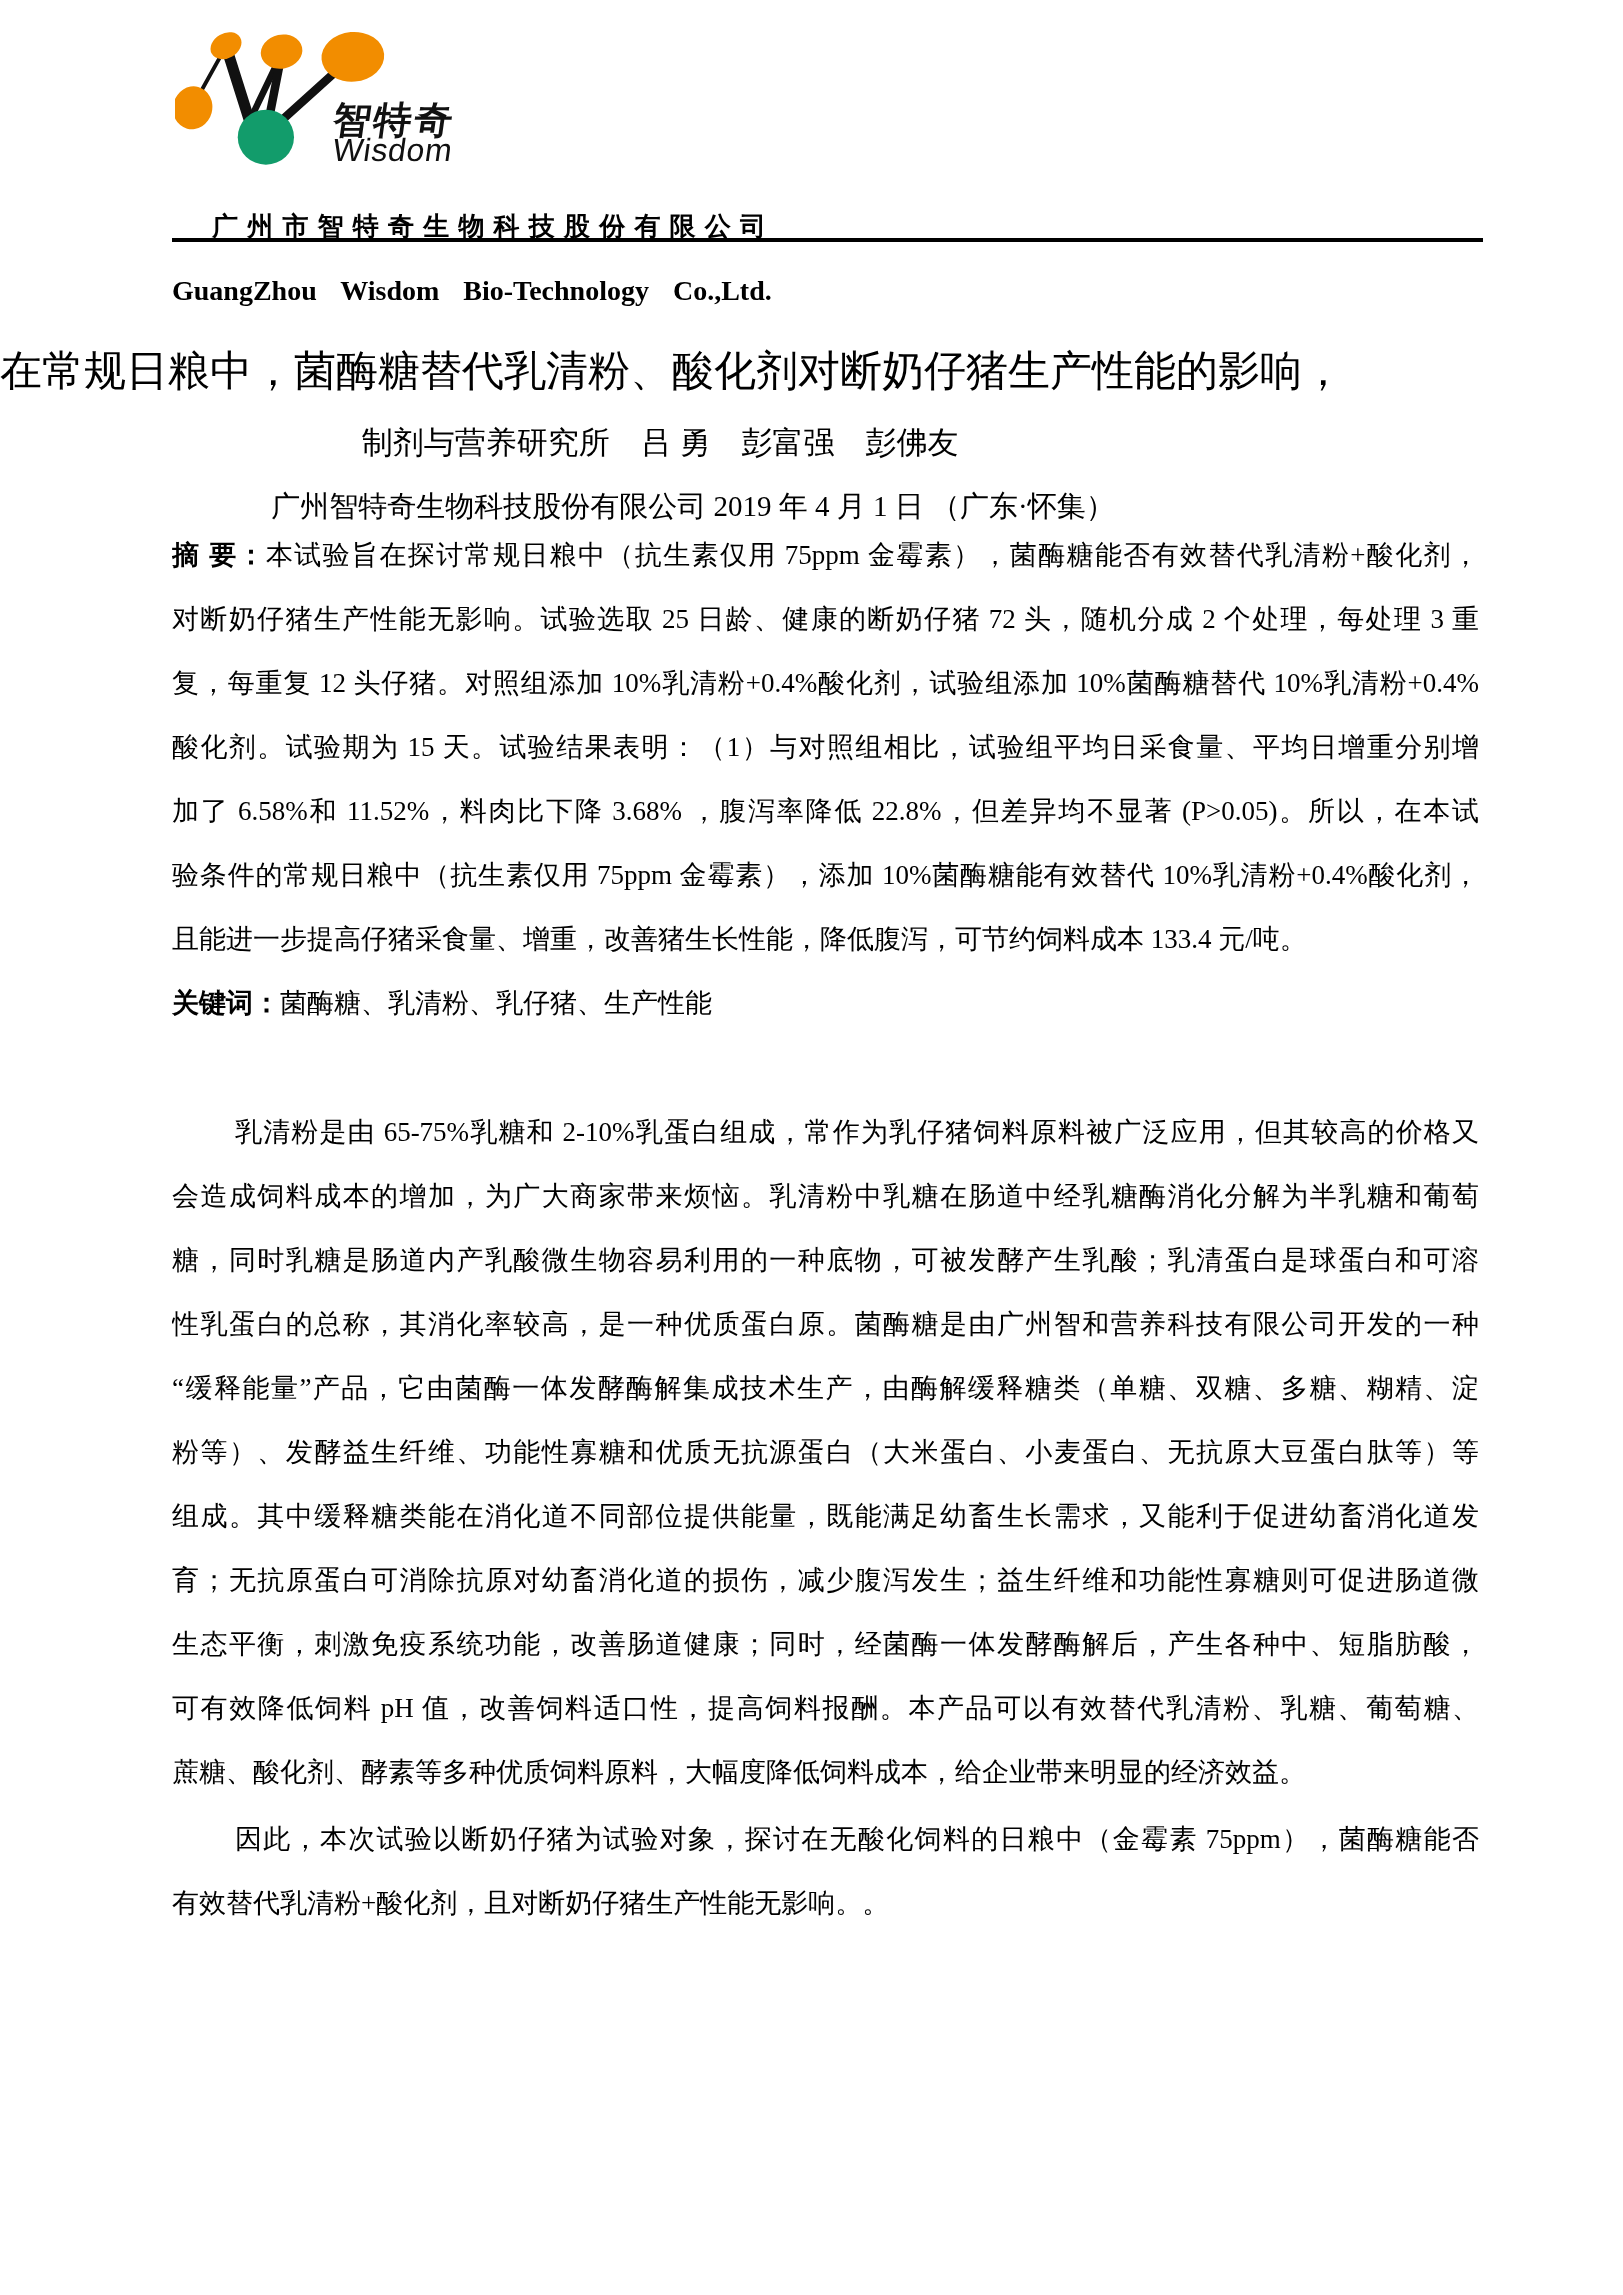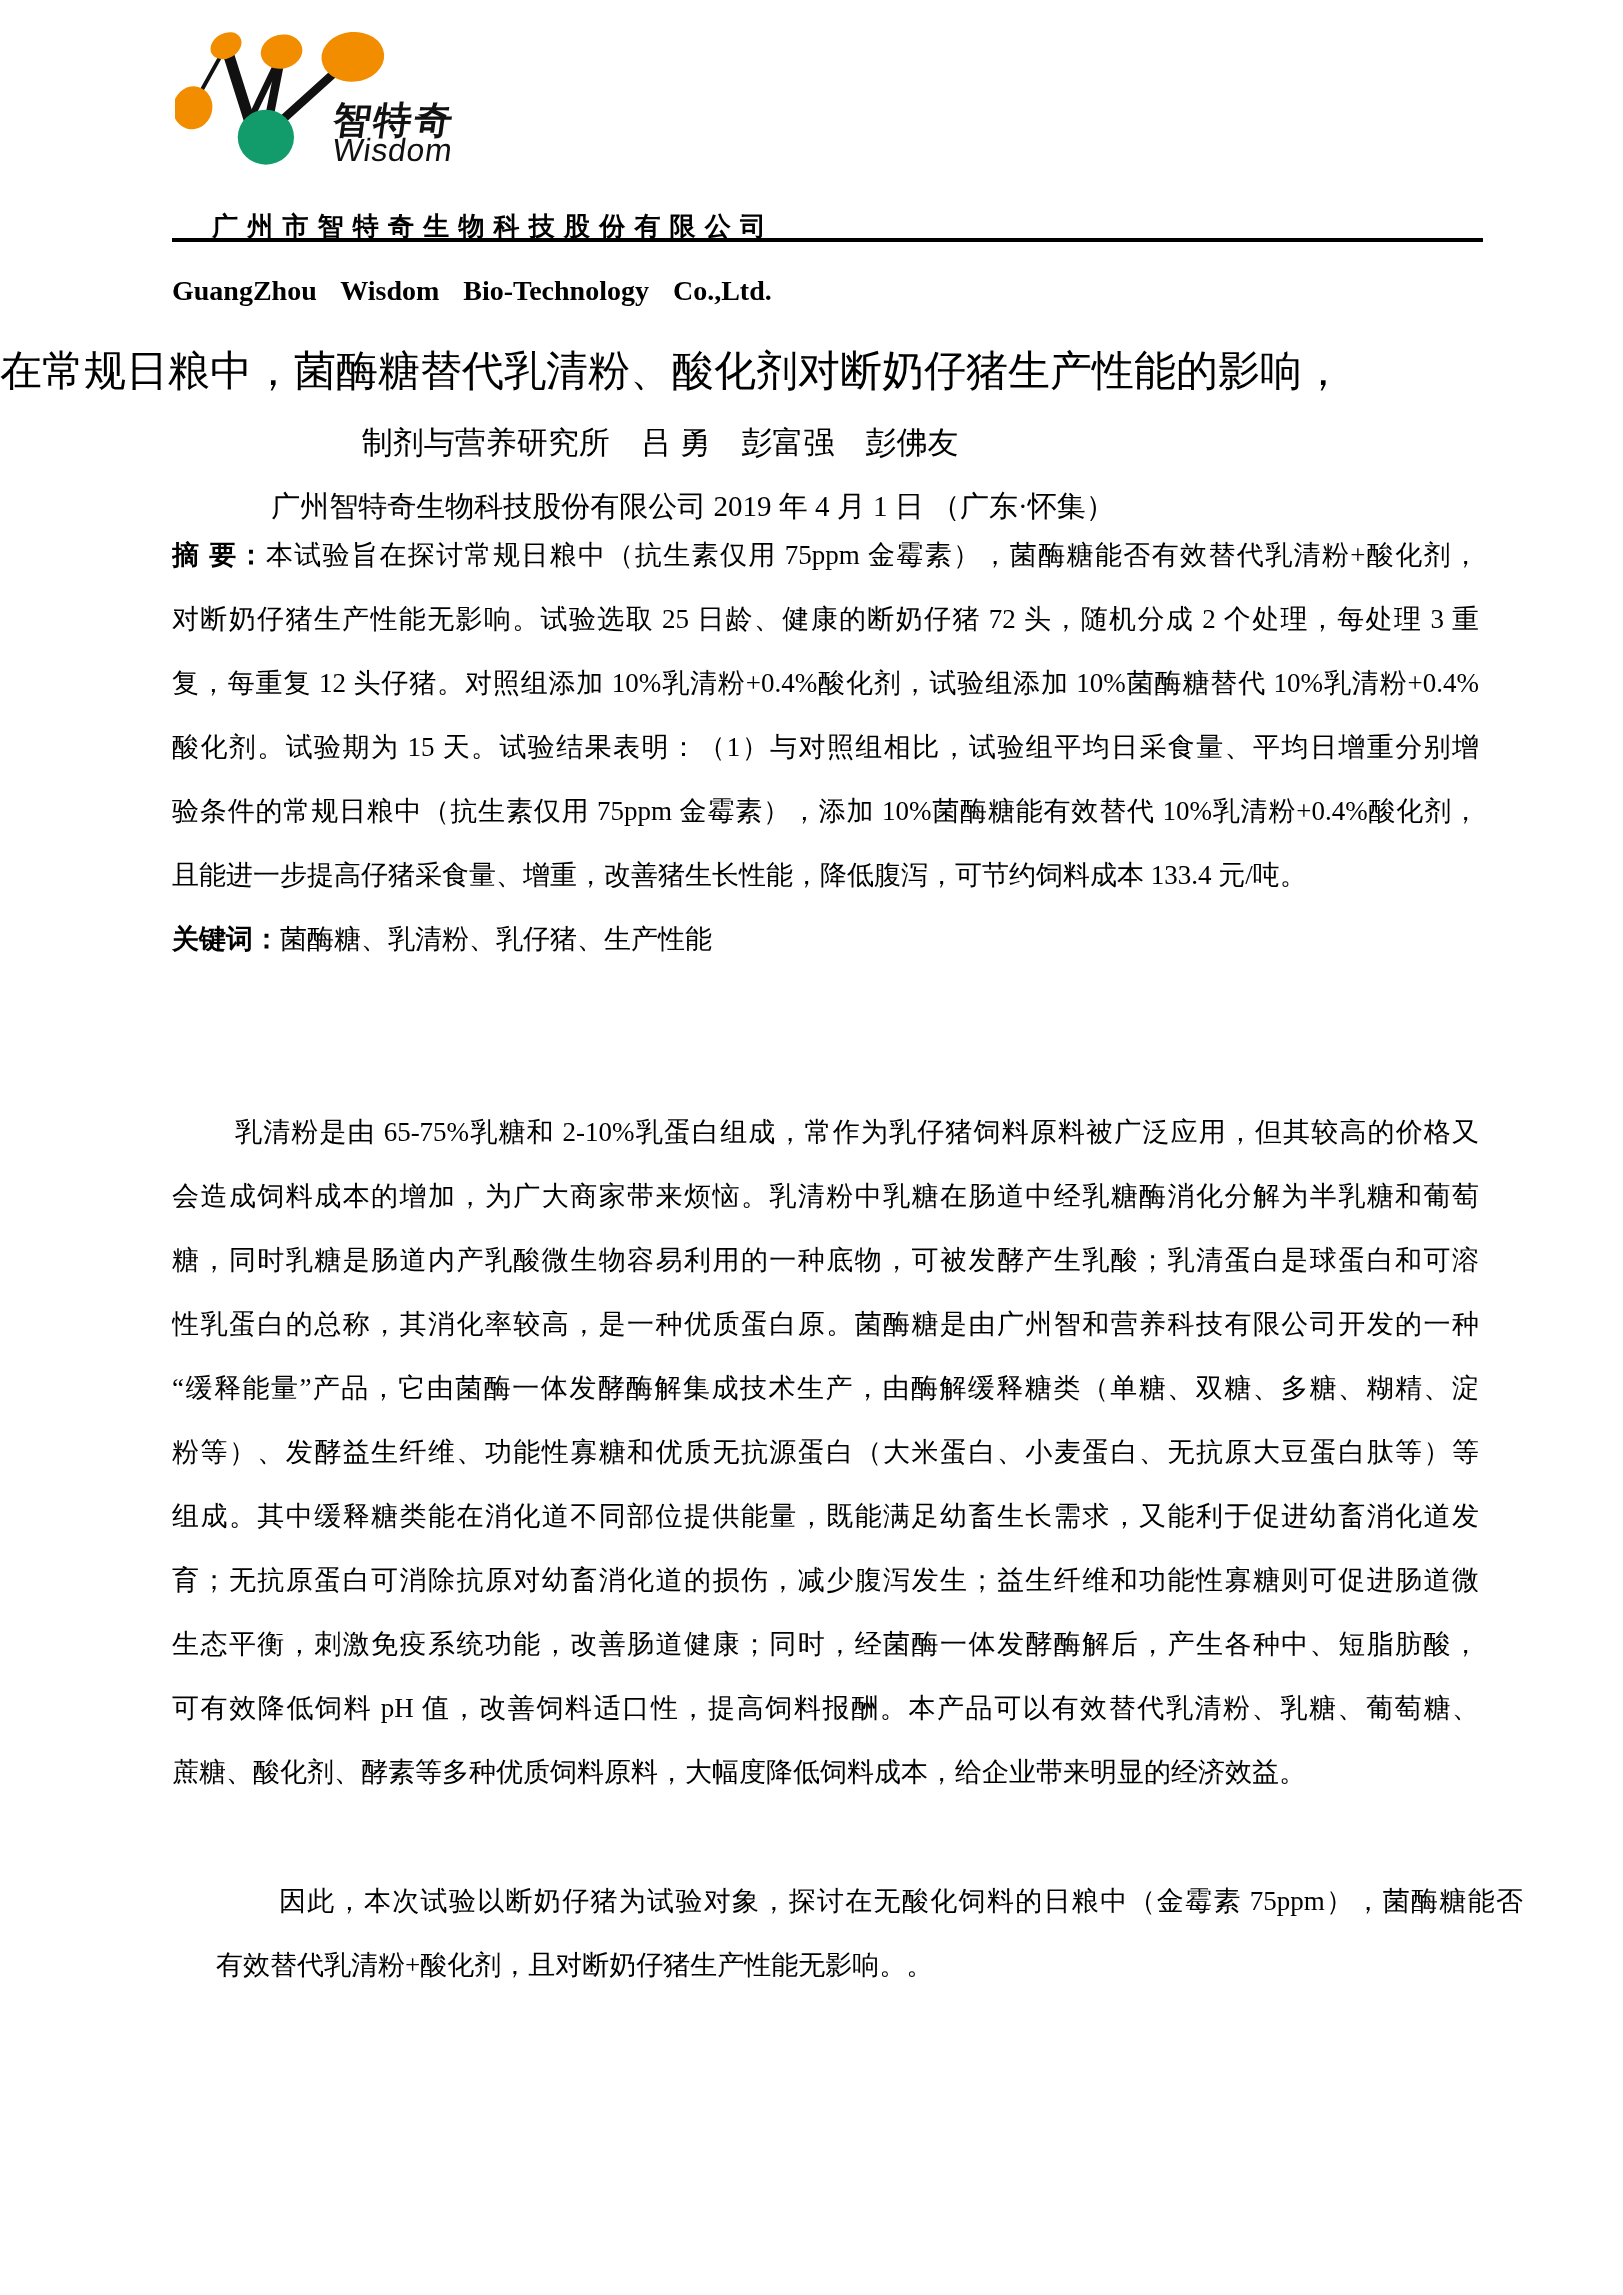--- a/index.html
+++ b/index.html
@@ -22,21 +22,21 @@
   .company-en{
     left:172px;top:275px;
     font-weight:bold;font-size:28px;word-spacing:17px;white-space:nowrap;
   }
   .titleline{left:0;width:1623px;top:343px;text-align:left;font-size:42px;white-space:nowrap;}
   .authors{left:0;width:1320px;top:422px;text-align:center;font-size:31px;white-space:nowrap;}
   .affil{left:0;width:1386px;top:487px;text-align:center;font-size:29px;white-space:nowrap;}
   .block{left:172px;width:1307px;}
   .abstract{top:523px;}
   .para1{top:1100px;}
-  .para2{top:1869px;margin-left:44px;}
+  .para2{top:1807px;}
   .line{
     height:64px;line-height:64px;font-size:27px;
     text-align:justify;text-align-last:justify;
     overflow:hidden;
   }
   .line.last{text-align-last:left;}
   .line.indent{text-indent:63px;}
   .lbl{
     font-family:"Liberation Sans","DejaVu Sans",sans-serif;
     font-weight:bold;
@@ -70,20 +70,21 @@
 
   <div class="abs titleline">在常规日粮中，菌酶糖替代乳清粉、酸化剂对断奶仔猪生产性能的影响，</div>
   <div class="abs authors">制剂与营养研究所　吕 勇　彭富强　彭佛友</div>
   <div class="abs affil">广州智特奇生物科技股份有限公司 2019 年 4 月 1 日 （广东·怀集）</div>
 
   <div class="abs block abstract">
     <div class="line"><span class="lbl">摘 要：</span><span>本试验旨在探讨常规日粮中（抗生素仅用 75ppm 金霉素），菌酶糖能否有效替代乳清粉+酸化剂，</span></div>
     <div class="line">对断奶仔猪生产性能无影响。试验选取 25 日龄、健康的断奶仔猪 72 头，随机分成 2 个处理，每处理 3 重</div>
     <div class="line">复，每重复 12 头仔猪。对照组添加 10%乳清粉+0.4%酸化剂，试验组添加 10%菌酶糖替代 10%乳清粉+0.4%</div>
     <div class="line">酸化剂。试验期为 15 天。试验结果表明：（1）与对照组相比，试验组平均日采食量、平均日增重分别增</div>
+    <div class="line">加了 6.58%和 11.52%，料肉比下降 3.68% ，腹泻率降低 22.8%，但差异均不显著 (P&gt;0.05)。所以，在本试</div>
     <div class="line">验条件的常规日粮中（抗生素仅用 75ppm 金霉素），添加 10%菌酶糖能有效替代 10%乳清粉+0.4%酸化剂，</div>
     <div class="line last">且能进一步提高仔猪采食量、增重，改善猪生长性能，降低腹泻，可节约饲料成本 133.4 元/吨。</div>
     <div class="line last"><span class="lbl">关键词：</span><span>菌酶糖、乳清粉、乳仔猪、生产性能</span></div>
   </div>
 
   <div class="abs block para1">
     <div class="line indent">乳清粉是由 65-75%乳糖和 2-10%乳蛋白组成，常作为乳仔猪饲料原料被广泛应用，但其较高的价格又</div>
     <div class="line">会造成饲料成本的增加，为广大商家带来烦恼。乳清粉中乳糖在肠道中经乳糖酶消化分解为半乳糖和葡萄</div>
     <div class="line">糖，同时乳糖是肠道内产乳酸微生物容易利用的一种底物，可被发酵产生乳酸；乳清蛋白是球蛋白和可溶</div>
     <div class="line">性乳蛋白的总称，其消化率较高，是一种优质蛋白原。菌酶糖是由广州智和营养科技有限公司开发的一种</div>

